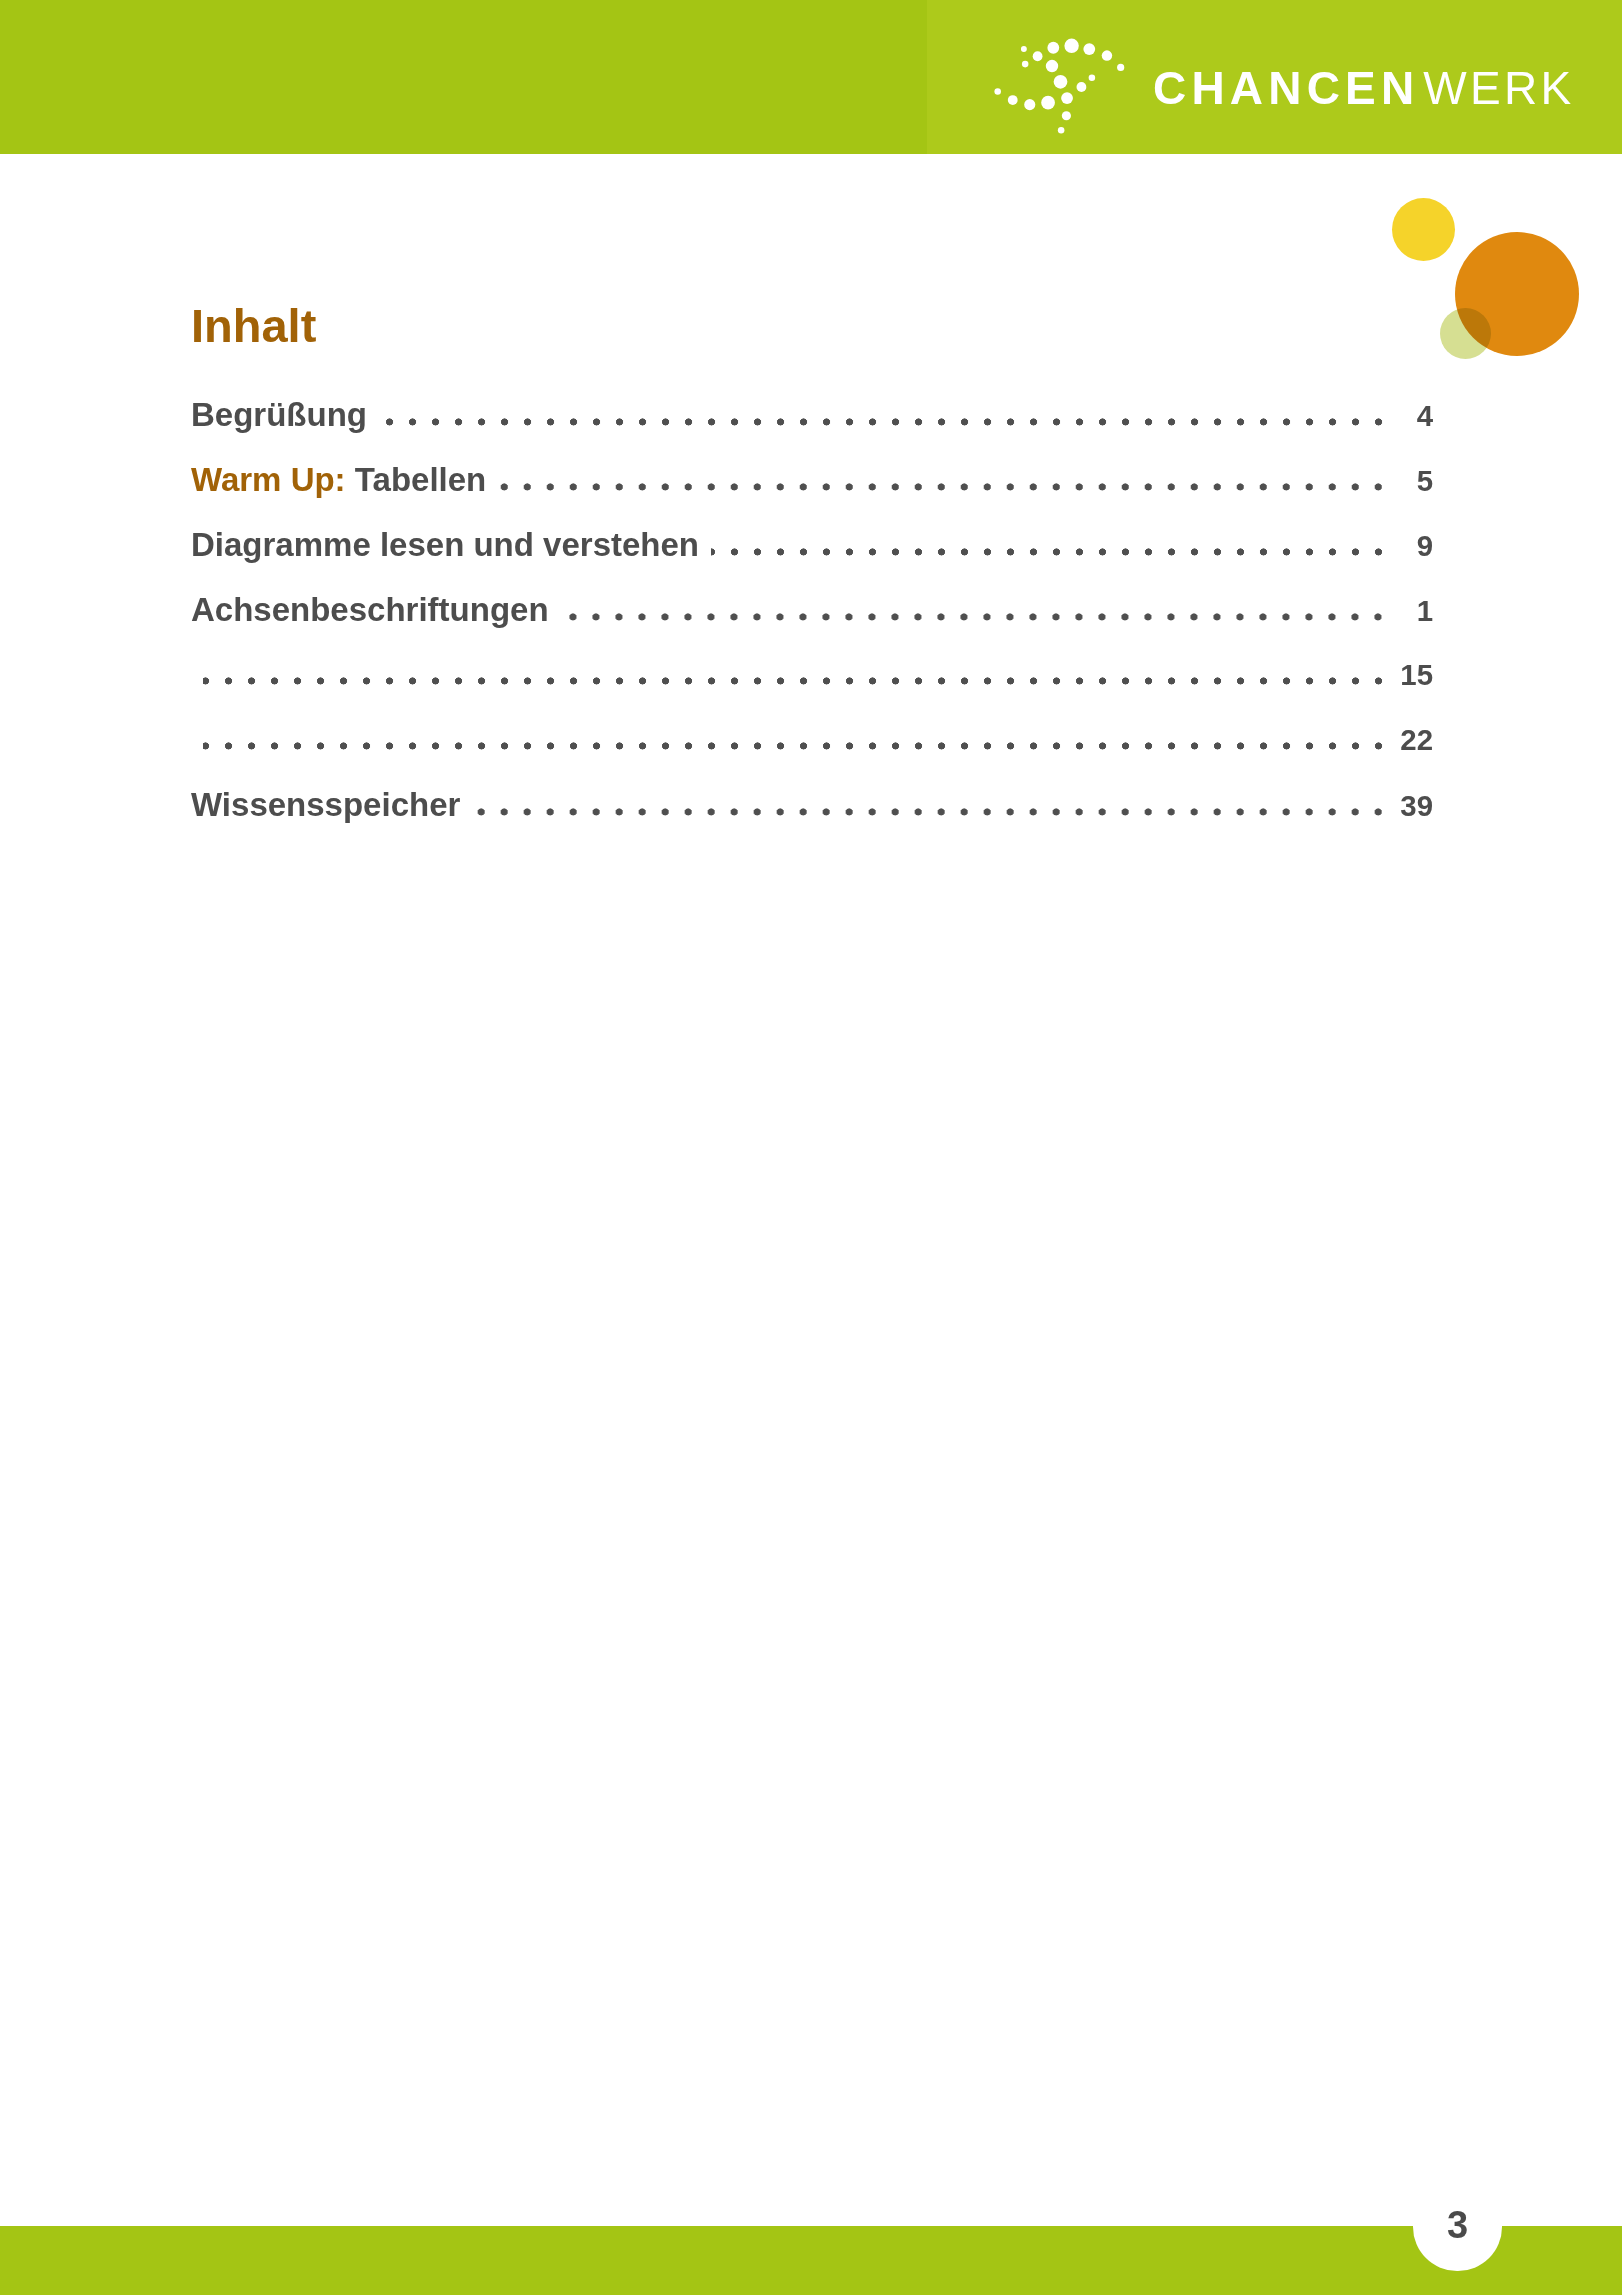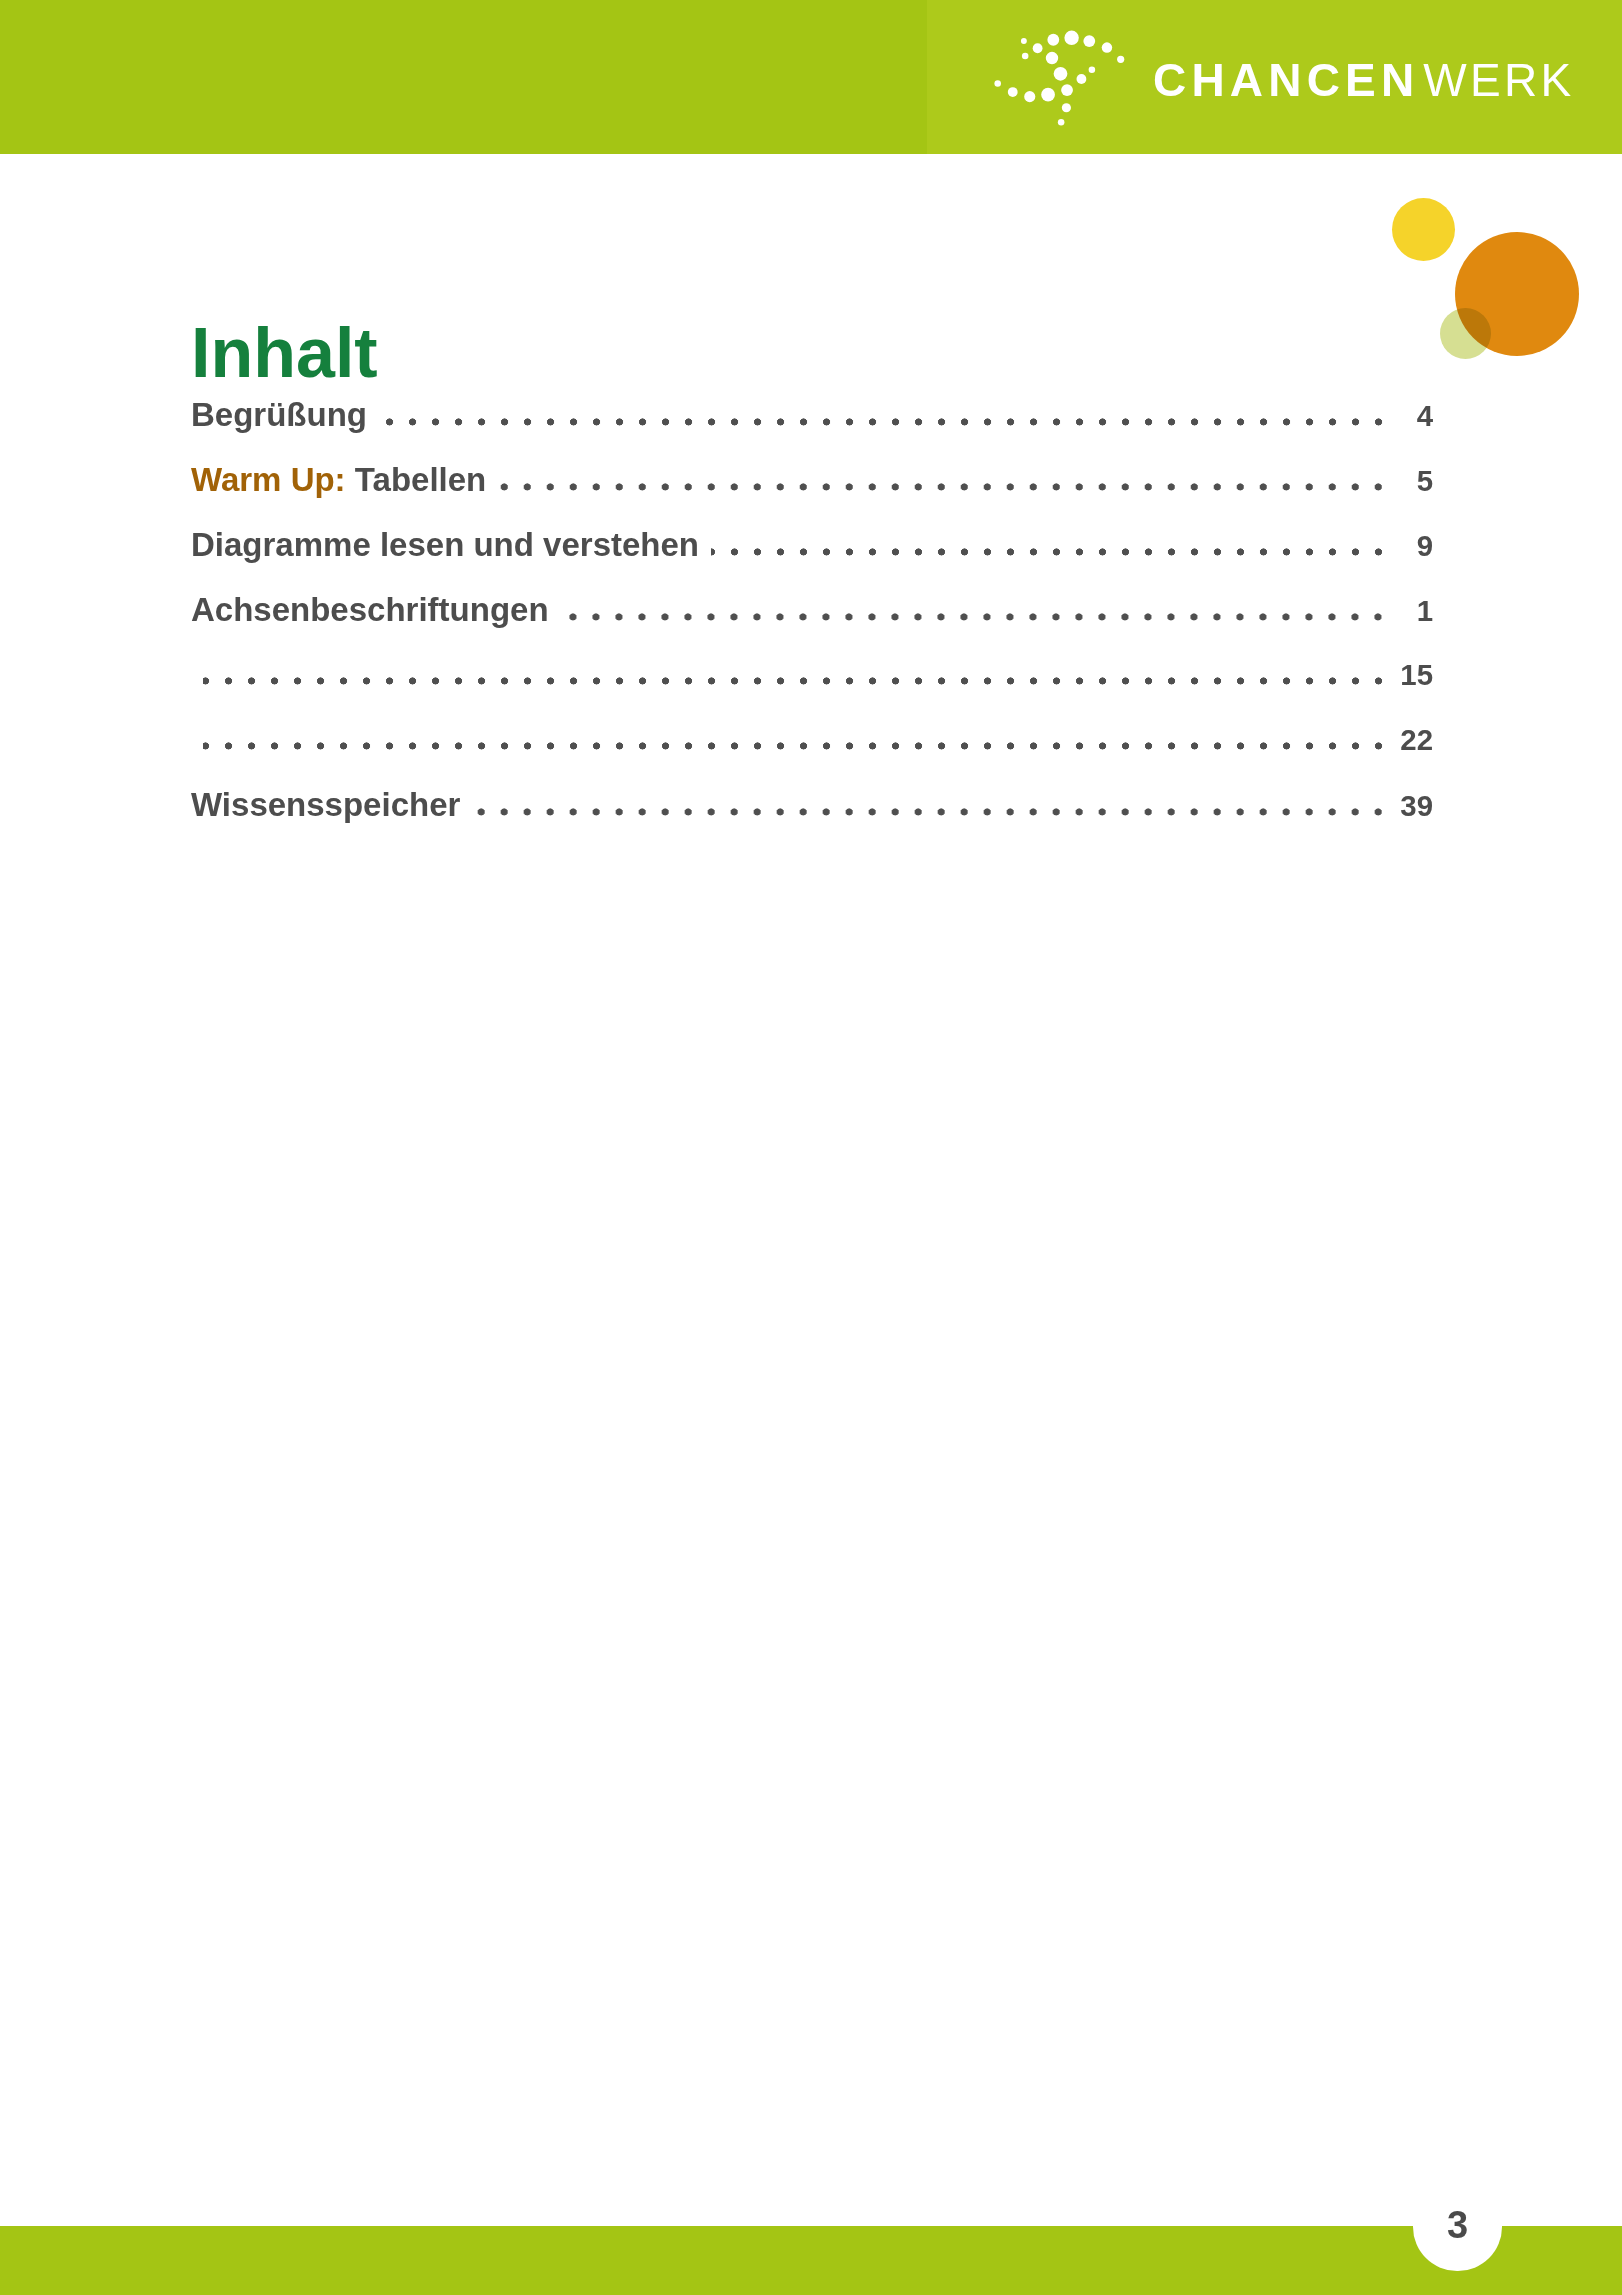--- a/index.html
+++ b/index.html
@@ -3,37 +3,37 @@
 <meta charset="utf-8">
 <style>
   html,body{margin:0;padding:0;background:#ffffff;}
   #page{
     position:relative;width:1623px;height:2295px;background:#ffffff;
     overflow:hidden;font-family:"Liberation Sans",sans-serif;
   }
   
   .header-bar{position:absolute;left:0;top:0;width:1623px;height:154px;background:#a4c514;}
   .header-accent{position:absolute;left:927px;top:0;width:696px;height:154px;background:#adca1b;}
-  .logo{position:absolute;left:0;top:0;width:1623px;height:192px;}
+  .logo{position:absolute;left:0;top:8px;width:1623px;height:192px;}
   .logo-icon{position:absolute;left:982px;top:19.6px;width:157px;height:118px;}
   .logo-text{
     position:absolute;left:1153px;top:57px;line-height:1;white-space:nowrap;
     color:#ffffff;font-size:46px;
   }
   .brand-bold{font-weight:700;letter-spacing:5.2px;}
   .brand-light{font-weight:400;letter-spacing:3.3px;margin-left:3.9px;}
   
   .circle{position:absolute;border-radius:50%;}
   .circle-yellow{left:1392px;top:198px;width:63px;height:63px;background:#f5d32a;}
   .circle-orange{left:1455px;top:232px;width:124px;height:124px;background:#e0890f;}
   .circle-green{left:1440px;top:308px;width:51px;height:51px;background:#d6df92;mix-blend-mode:multiply;}
   
   .page-title{
     position:absolute;left:191px;top:271px;line-height:1;
-    font-size:70px;font-weight:700;color:#15803d;
+    font-size:47px;font-weight:700;color:#a16207;
   }
   
   .toc{
     position:absolute;left:191px;top:382px;width:1242px;
   }
   .toc-row{
     display:flex;align-items:baseline;height:65px;white-space:nowrap;
     font-size:33px;font-weight:700;color:#4d4d4d;line-height:65px;
   }
   .toc-prefix{color:#a16207;margin-right:0.28em;}

